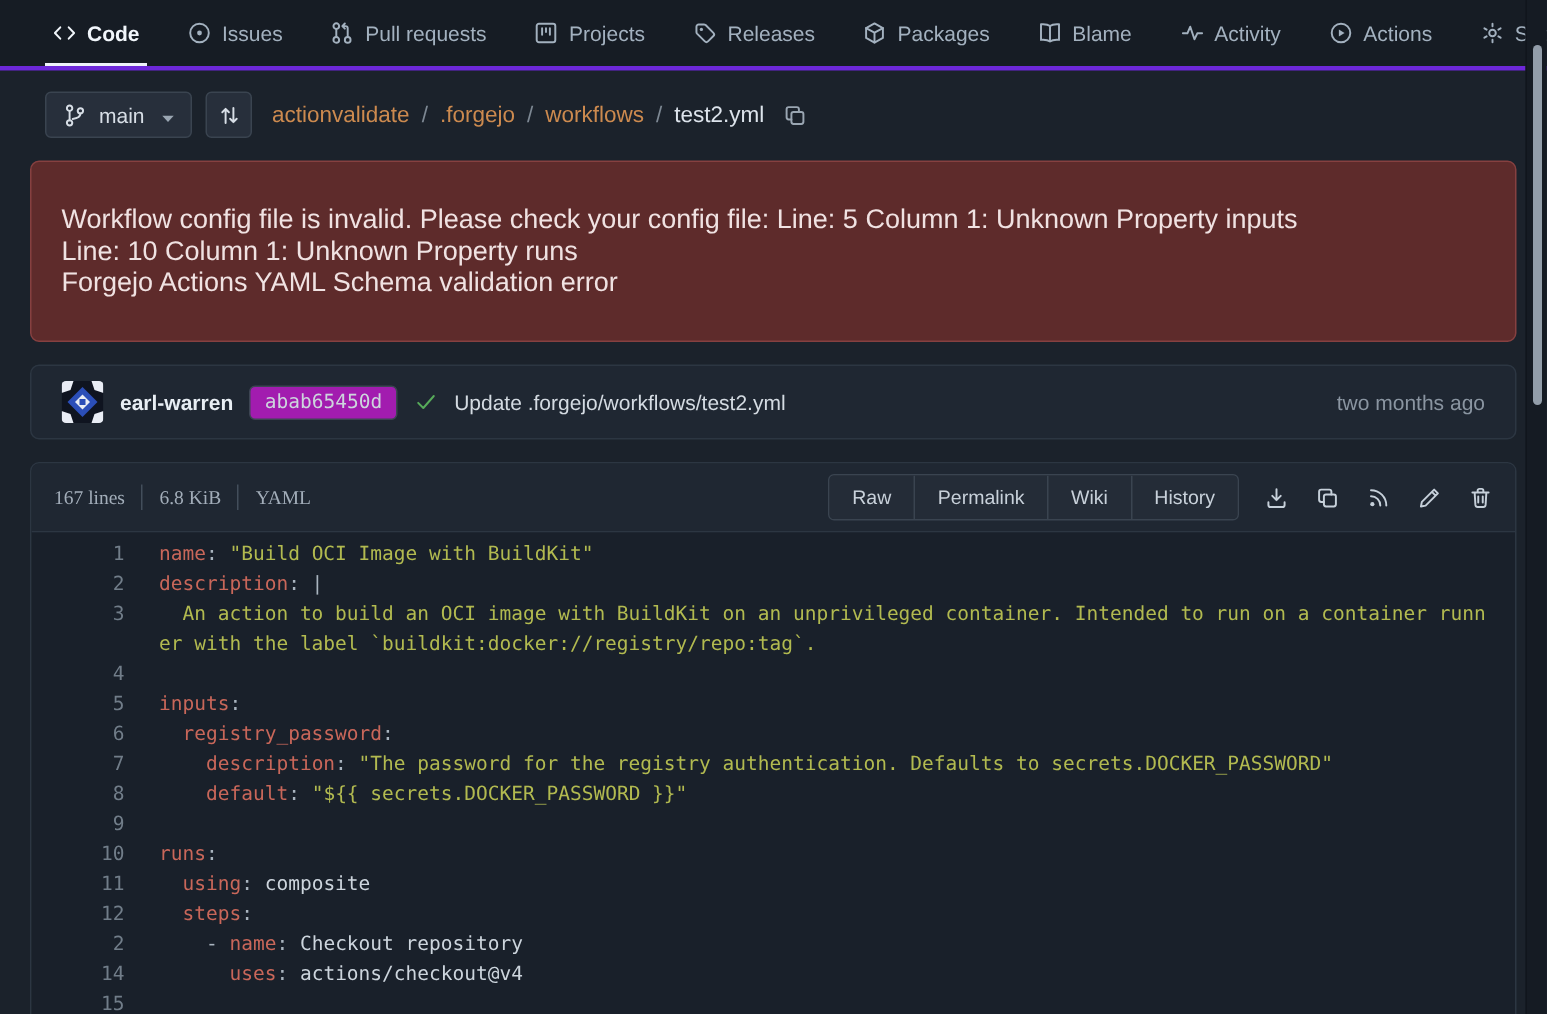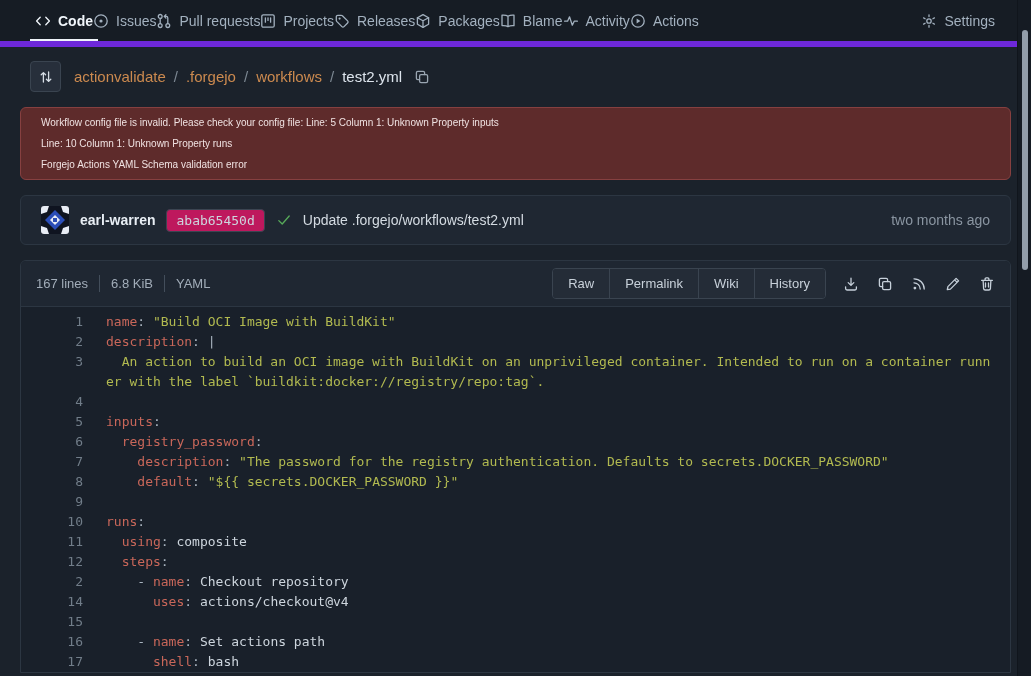--- a/index.html
+++ b/index.html
@@ -8,22 +8,22 @@
     width:1031px; height:676px; overflow:hidden; position:relative;
     background:#1b222b; color:#d4dbe2;
     font-family:"Liberation Sans", sans-serif;
   }
   .ico { width:16px; height:16px; flex:none; display:block; }
   .ico .f { fill:currentColor; stroke:none; }
 
   
   .topnav {
     display:flex; align-items:stretch; height:47px;
-    background:#161c24; border-bottom:6px solid #6d28d9;
-    padding:0 36px 0 35px; 
+    background:#161c24; border-bottom:3px solid #6d28d9;
+    padding:0 36px 0 35px; gap:32px;
   }
   .nav-item {
     display:flex; align-items:center; gap:7px;
     color:#a3b1bf; font-size:14px; text-decoration:none;
     position:relative; cursor:pointer; white-space:nowrap;
   }
   .nav-item.active { color:#f1f6fb; font-weight:bold; }
   .nav-item.active::after {
     content:""; position:absolute; left:-5px; right:-5px; bottom:0;
     height:2px; background:#eef3f8;
@@ -43,51 +43,51 @@
   .caret { width:12px; height:12px; color:#9aa6b2; }
   .crumb { display:flex; align-items:center; gap:8px; margin-left:13px; font-size:15px; }
   .crumb a { color:#cc8a4f; text-decoration:none; cursor:pointer; }
   .crumb .sep { color:#7d8893; }
   .crumb .file { color:#dde4ec; }
   .copy-path { background:none; border:none; color:#9aa6b2; padding:0; margin-left:4px; cursor:pointer; }
 
   
   .error-banner {
     margin:2px 20px 0; background:#5e2b2b; border:1px solid #864040;
-    border-radius:6px; padding:4px 20px; color:#f0e2e2;
-    font-size:10px; line-height:21px;
+    border-radius:6px; padding:28px 20px; color:#f0e2e2;
+    font-size:18px; line-height:21px;
   }
 
   
   .commit-box {
     margin:15px 20px 0; display:flex; align-items:center; gap:11px;
     background:#1f2732; border:1px solid #2c3642; border-radius:6px;
     padding:10px 20px;
   }
   .avatar { width:28px; height:28px; border-radius:3px; overflow:hidden; flex:none; cursor:pointer; }
   .avatar svg { display:block; }
   .author { font-weight:bold; color:#e8eef4; font-size:14px; cursor:pointer; }
   .sha-badge {
     font-family:"DejaVu Sans Mono", monospace; font-size:13px;
-    background:#be185d; border:1px solid #3c4552; border-radius:4px;
+    background:#a21caf; border:1px solid #3c4552; border-radius:4px;
     padding:3px 9px; color:#cdd5dd; cursor:pointer;
   }
   .check { color:#57ab5a; }
   .commit-msg { font-size:14px; color:#d4dbe2; cursor:pointer; }
   .commit-time { margin-left:auto; color:#8a95a1; font-size:14px; }
 
   
   .code-panel { margin:15px 20px 0; border:1px solid #2c3642; border-radius:6px 6px 0 0; overflow:hidden; }
   .code-header {
     display:flex; align-items:center;
     background:#1f2732; padding:7px 10px 7px 15px; border-bottom:1px solid #2c3642;
   }
   .file-info {
     display:flex; align-items:center; gap:11px;
-    font-family:Liberation Sans, sans-serif; font-size:13px; color:#a2adb9;
+    font-family:Liberation Serif, serif; font-size:13px; color:#a2adb9;
   }
   .vdiv { width:1px; height:17px; background:#434e5b; }
   .seg-group { display:flex; margin-left:auto; border:1px solid #3a4450; border-radius:4px; overflow:hidden; }
   .seg-btn {
     background:#242c37; color:#c8d1da; font-size:13px; padding:7px 15px;
     border:none; border-left:1px solid #3a4450; cursor:pointer; font-family:inherit;
   }
   .seg-btn:first-child { border-left:none; }
   .header-actions { display:flex; align-items:center; gap:7px; margin-left:11px; }
   .icon-btn {
@@ -190,20 +190,36 @@
     <a class="nav-item right">
       <svg class="ico" viewBox="0 0 16 16" width="16" height="16" fill="none" stroke="currentColor" stroke-width="1.3" stroke-linecap="round" stroke-linejoin="round">
         <circle cx="8" cy="8" r="2.2"></circle>
         <path d="M8 1.8v1.7M8 12.5v1.7M2.6 4.9l1.5.85M11.9 10.25l1.5.85M2.6 11.1l1.5-.85M11.9 5.75l1.5-.85"></path>
       </svg>
       <span>Settings</span>
     </a>
   </nav>
 
 <div class="crumb-row">
+  <button class="btn">
+    <span>
+        <svg class="ico" viewBox="0 0 16 16" width="16" height="16" fill="none" stroke="currentColor" stroke-width="1.3" stroke-linecap="round" stroke-linejoin="round">
+          <circle cx="4.4" cy="3.1" r="1.8"></circle>
+          <circle cx="4.4" cy="12.9" r="1.8"></circle>
+          <circle cx="11.6" cy="4.9" r="1.8"></circle>
+          <path d="M4.4 4.9v6.2M11.6 6.7c0 2.5-2.7 3.3-5.1 3.6"></path>
+        </svg>
+      </span>
+    <span>main</span>
+    <span class="caret">
+        <svg class="ico" viewBox="0 0 16 16" width="16" height="16" fill="none" stroke="currentColor" stroke-width="1.3" stroke-linecap="round" stroke-linejoin="round">
+          <path class="f" d="M4.2 6.2h7.6L8 10.4z"></path>
+        </svg>
+      </span>
+  </button>
   <button class="btn icon-only">
     <span>
         <svg class="ico" viewBox="0 0 16 16" width="16" height="16" fill="none" stroke="currentColor" stroke-width="1.3" stroke-linecap="round" stroke-linejoin="round">
           <path d="M5.4 13V3.6M5.4 3.6 3.2 5.8M5.4 3.6l2.2 2.2M10.6 3v9.4M10.6 12.4l-2.2-2.2M10.6 12.4l2.2-2.2"></path>
         </svg>
       </span>
   </button>
   <div class="crumb">
       <a>actionvalidate</a>
       <span class="sep">/</span>

